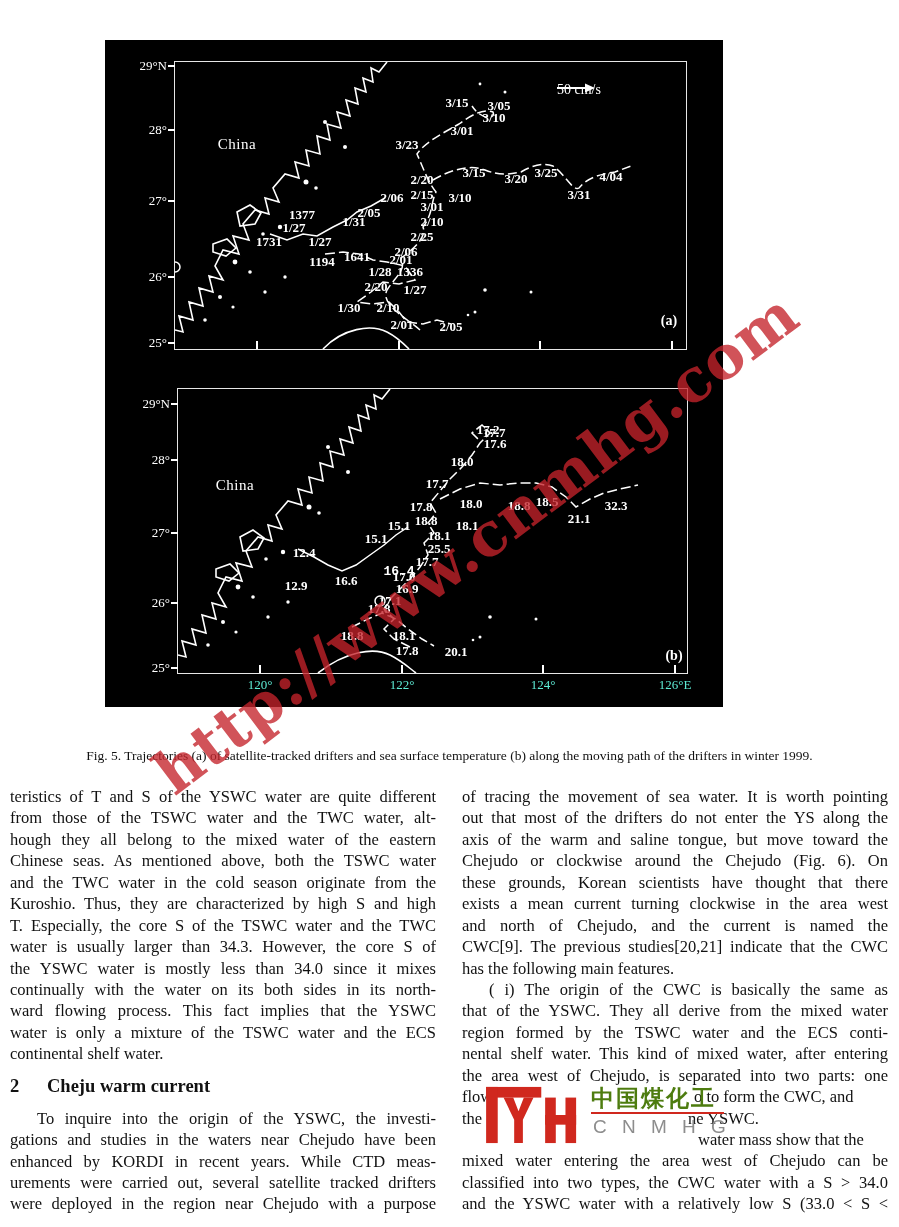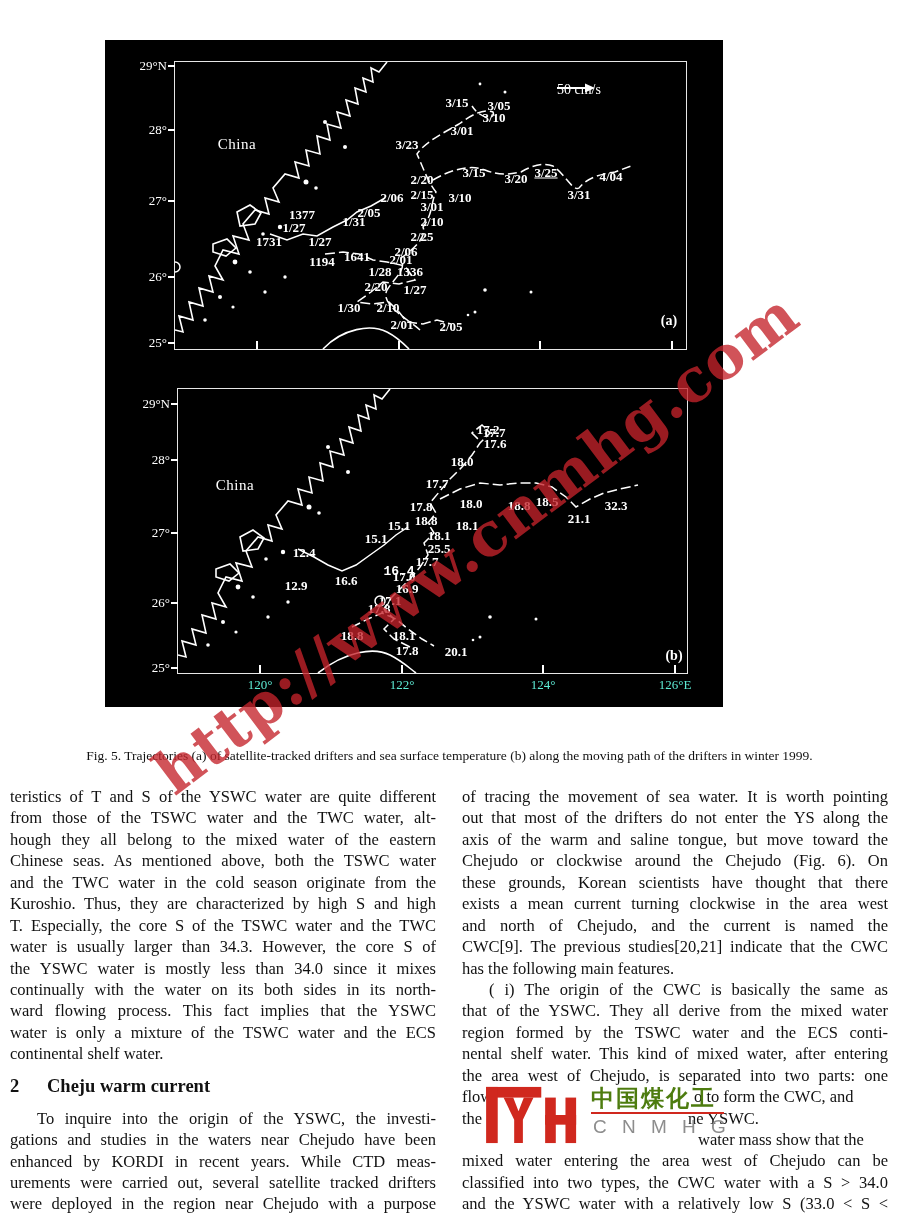--- a/index.html
+++ b/index.html
@@ -105,21 +105,21 @@
       </div>
       <span class="region-label" style="left:62px;top:82px">China</span>
       <span class="panel-label" style="left:494px;top:259px">(a)</span>
     <span class="mlabel" style="left: 282px; top: 40px;">3/15</span>
         <span class="mlabel" style="left: 324px; top: 43px;">3/05</span>
         <span class="mlabel" style="left: 319px; top: 55px;">3/10</span>
         <span class="mlabel" style="left: 287px; top: 68px;">3/01</span>
         <span class="mlabel" style="left: 232px; top: 82px;">3/23</span>
         <span class="mlabel" style="left: 299px; top: 110px;">3/15</span>
         <span class="mlabel" style="left: 341px; top: 116px;">3/20</span>
-        <span class="mlabel" style="left: 371px; top: 110px; text-decoration: underline;">3/25</span>
+        <span class="mlabel" style="left: 371px; top: 110px;">3/25</span>
         <span class="mlabel" style="left: 436px; top: 114px;">4/04</span>
         <span class="mlabel" style="left: 404px; top: 132px;">3/31</span>
         <span class="mlabel" style="left: 247px; top: 117px;">2/20</span>
         <span class="mlabel" style="left: 247px; top: 132px;">2/15</span>
         <span class="mlabel" style="left: 217px; top: 135px;">2/06</span>
         <span class="mlabel" style="left: 285px; top: 135px;">3/10</span>
         <span class="mlabel" style="left: 257px; top: 144px;">3/01</span>
         <span class="mlabel" style="left: 194px; top: 150px;">2/05</span>
         <span class="mlabel" style="left: 257px; top: 159px;">2/10</span>
         <span class="mlabel" style="left: 179px; top: 159px;">1/31</span>

